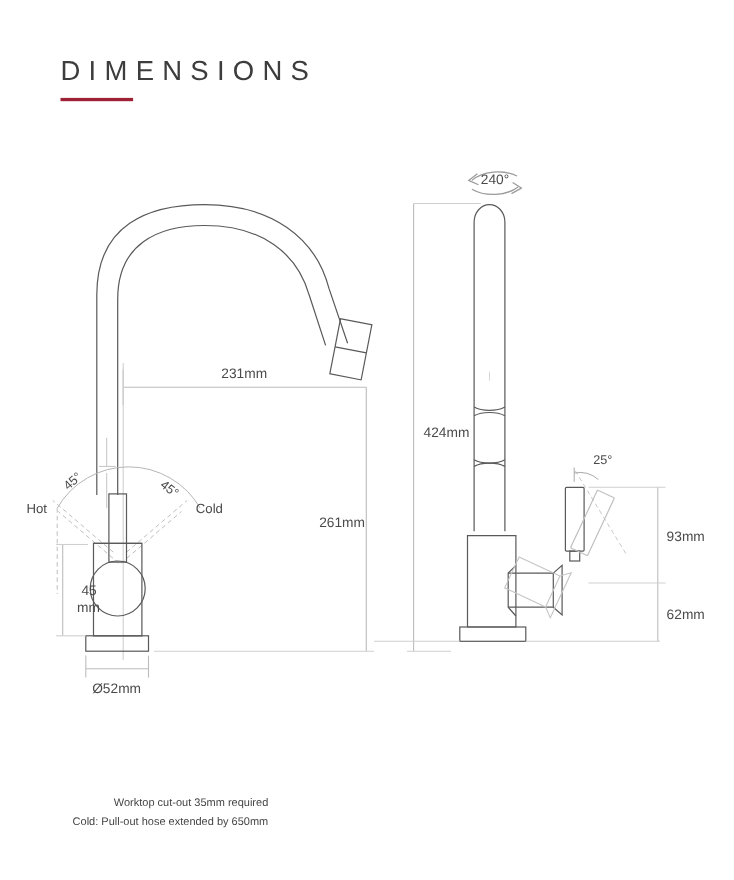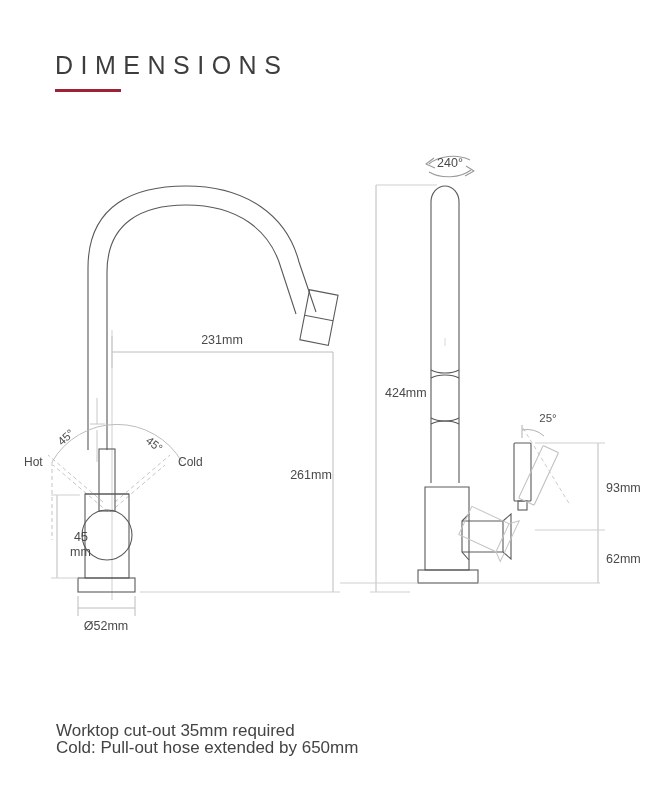--- a/index.html
+++ b/index.html
@@ -24,24 +24,25 @@
   }
   .title-rule{
     margin-top:11px;
     width:66px;height:3px;
     background:#9d2235;
   }
 
   .drawing{position:absolute;left:0;top:0;width:667px;height:800px;}
 
   .notes{
-    position:absolute;left:56px;top:722px;
-    font-size:17px;
+    position:absolute;left:66px;top:722px;
+    font-size:10px;
     line-height:17px;
     color:#444;
+    text-align:right;
   }
   .notes div{white-space:nowrap;}
 
   svg text{
     font-family:"Liberation Sans", sans-serif;
     fill:#4a4a4a;
   }
   .dimtxt{font-size:12.5px;}
   .smalltxt{font-size:12px;}
   .angtxt{font-size:11.5px;}

